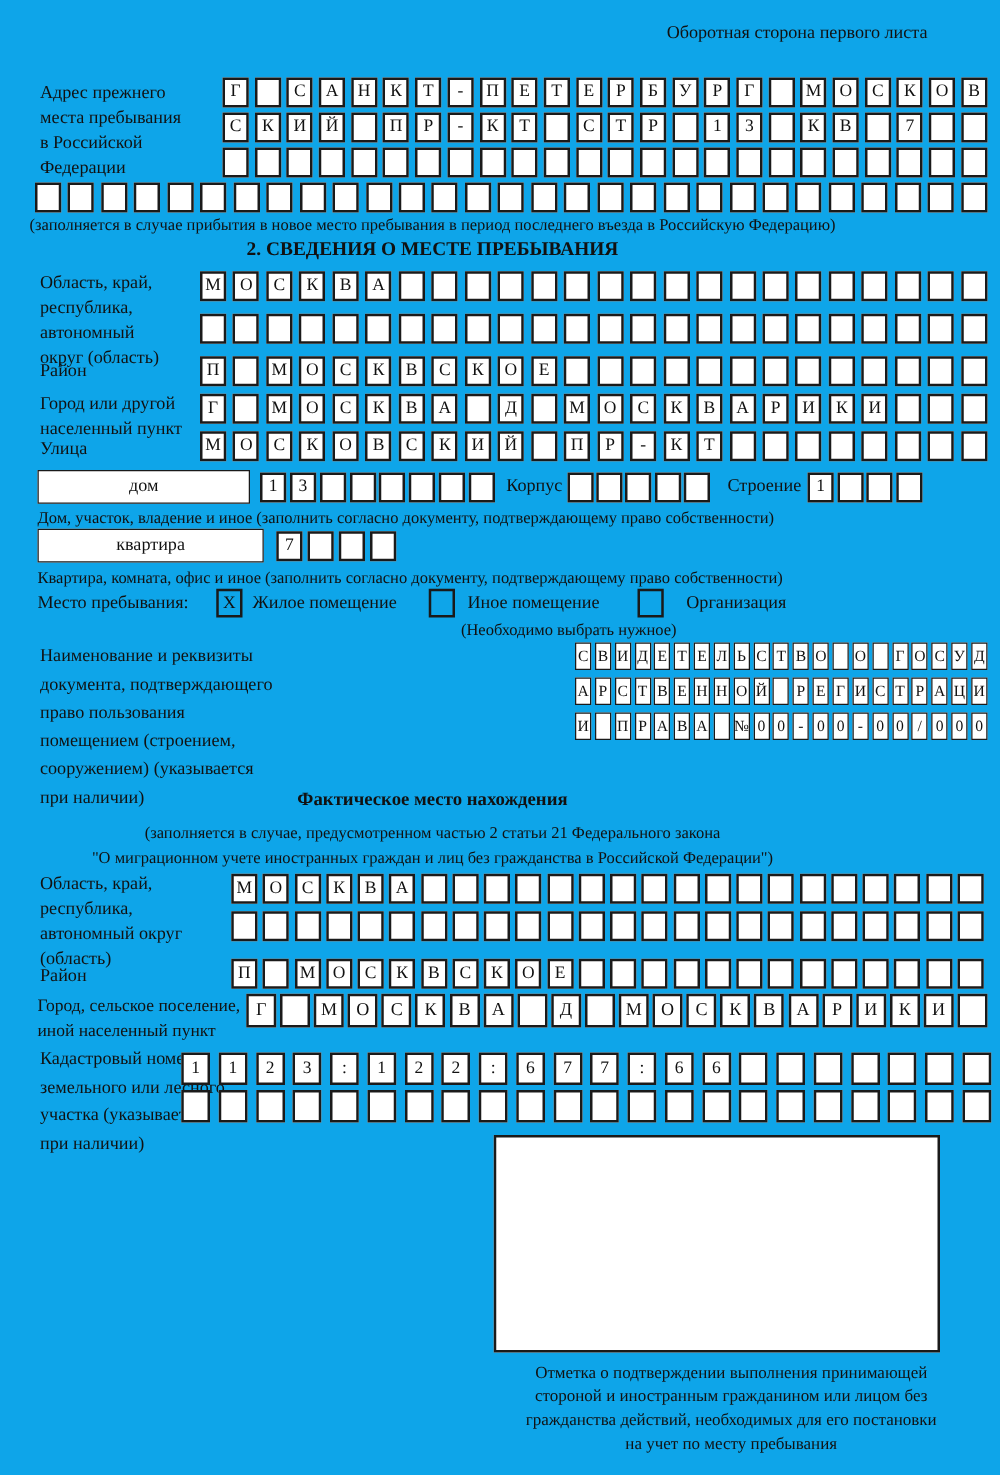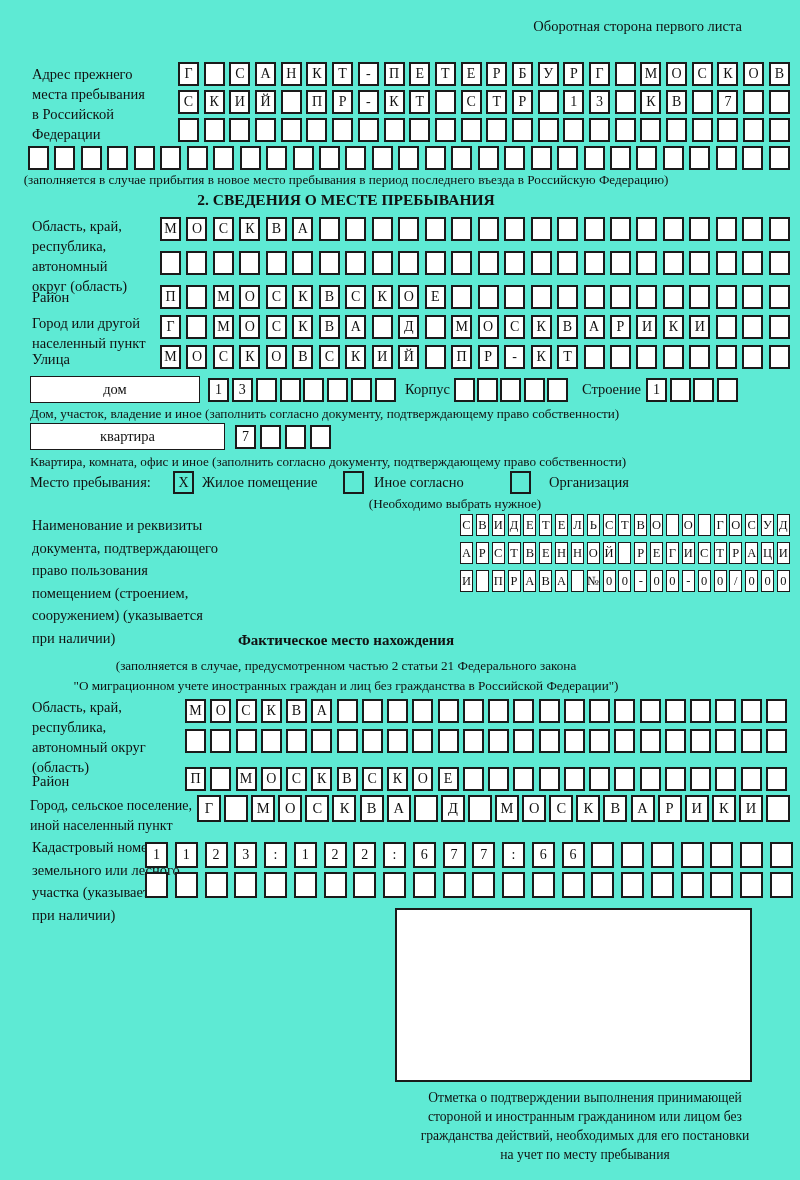--- a/index.html
+++ b/index.html
@@ -1,16 +1,16 @@
 <!DOCTYPE html>
 <html><head>
 <meta charset="utf-8">
 <style>
   html,body{margin:0;padding:0;background:#fff;}
-  .page{position:relative;width:800px;height:1180px;background:#5eead4;
+  .page{position:relative;width:800px;height:1180px;background:#0ea5e9;
         font-family:"Liberation Serif","DejaVu Serif",serif;color:#111;overflow:hidden;}
   .page>div{position:absolute;}
   .hdr{top:18px;right:58px;font-size:14.5px;}
   .lbl{font-size:14.5px;line-height:20px;white-space:pre-line;}
   .caption{font-size:13.2px;white-space:pre-line;}
   .center{left:0;width:692px;text-align:center;}
   .title{font-weight:bold;font-size:15.5px;}
   .row{display:flex;justify-content:space-between;align-items:flex-start;}
   .cell{box-sizing:border-box;border:2px solid #1a1a1a;background:#fff;
         display:flex;align-items:center;justify-content:center;
@@ -319,36 +319,36 @@
     <span class="row" style="width:92px;margin-left:5px">
         <span class="cell">1</span>
         <span class="cell"></span>
         <span class="cell"></span>
         <span class="cell"></span>
       </span>
   </div>
   <div class="caption" style="top:406px;left:30px">Дом, участок, владение и иное (заполнить согласно документу, подтверждающему право собственности)</div>
 
   <div class="hrow" style="top:423px;left:30px">
-    <span class="widebox" style="width:195px;height:27px">квартира</span>
+    <span class="widebox" style="width:181px;height:27px">квартира</span>
     <span class="row" style="width:96px;margin-left:10px">
         <span class="cell">7</span>
         <span class="cell"></span>
         <span class="cell"></span>
         <span class="cell"></span>
       </span>
   </div>
   <div class="caption" style="top:454px;left:30px">Квартира, комната, офис и иное (заполнить согласно документу, подтверждающему право собственности)</div>
 
   <div class="stayrow" style="top:471px;left:30px;width:740px;height:24px">
     <span class="slbl" style="left:0">Место пребывания:</span>
     <span class="chk" style="left:143px">X</span>
     <span class="slbl" style="left:172px">Жилое помещение</span>
     <span class="chk" style="left:313px"></span>
-    <span class="slbl" style="left:344px">Иное согласно</span>
+    <span class="slbl" style="left:344px">Иное помещение</span>
     <span class="chk" style="left:480px"></span>
     <span class="slbl" style="left:519px">Организация</span>
   </div>
   <div class="caption" style="top:496px;left:255px;width:400px;text-align:center">(Необходимо выбрать нужное)</div>
 
   <div class="lbl" style="top:514px;left:32px;width:250px;line-height:22.5px">Наименование и реквизиты
 документа, подтверждающего
 право пользования
 помещением (строением,
 сооружением) (указывается

